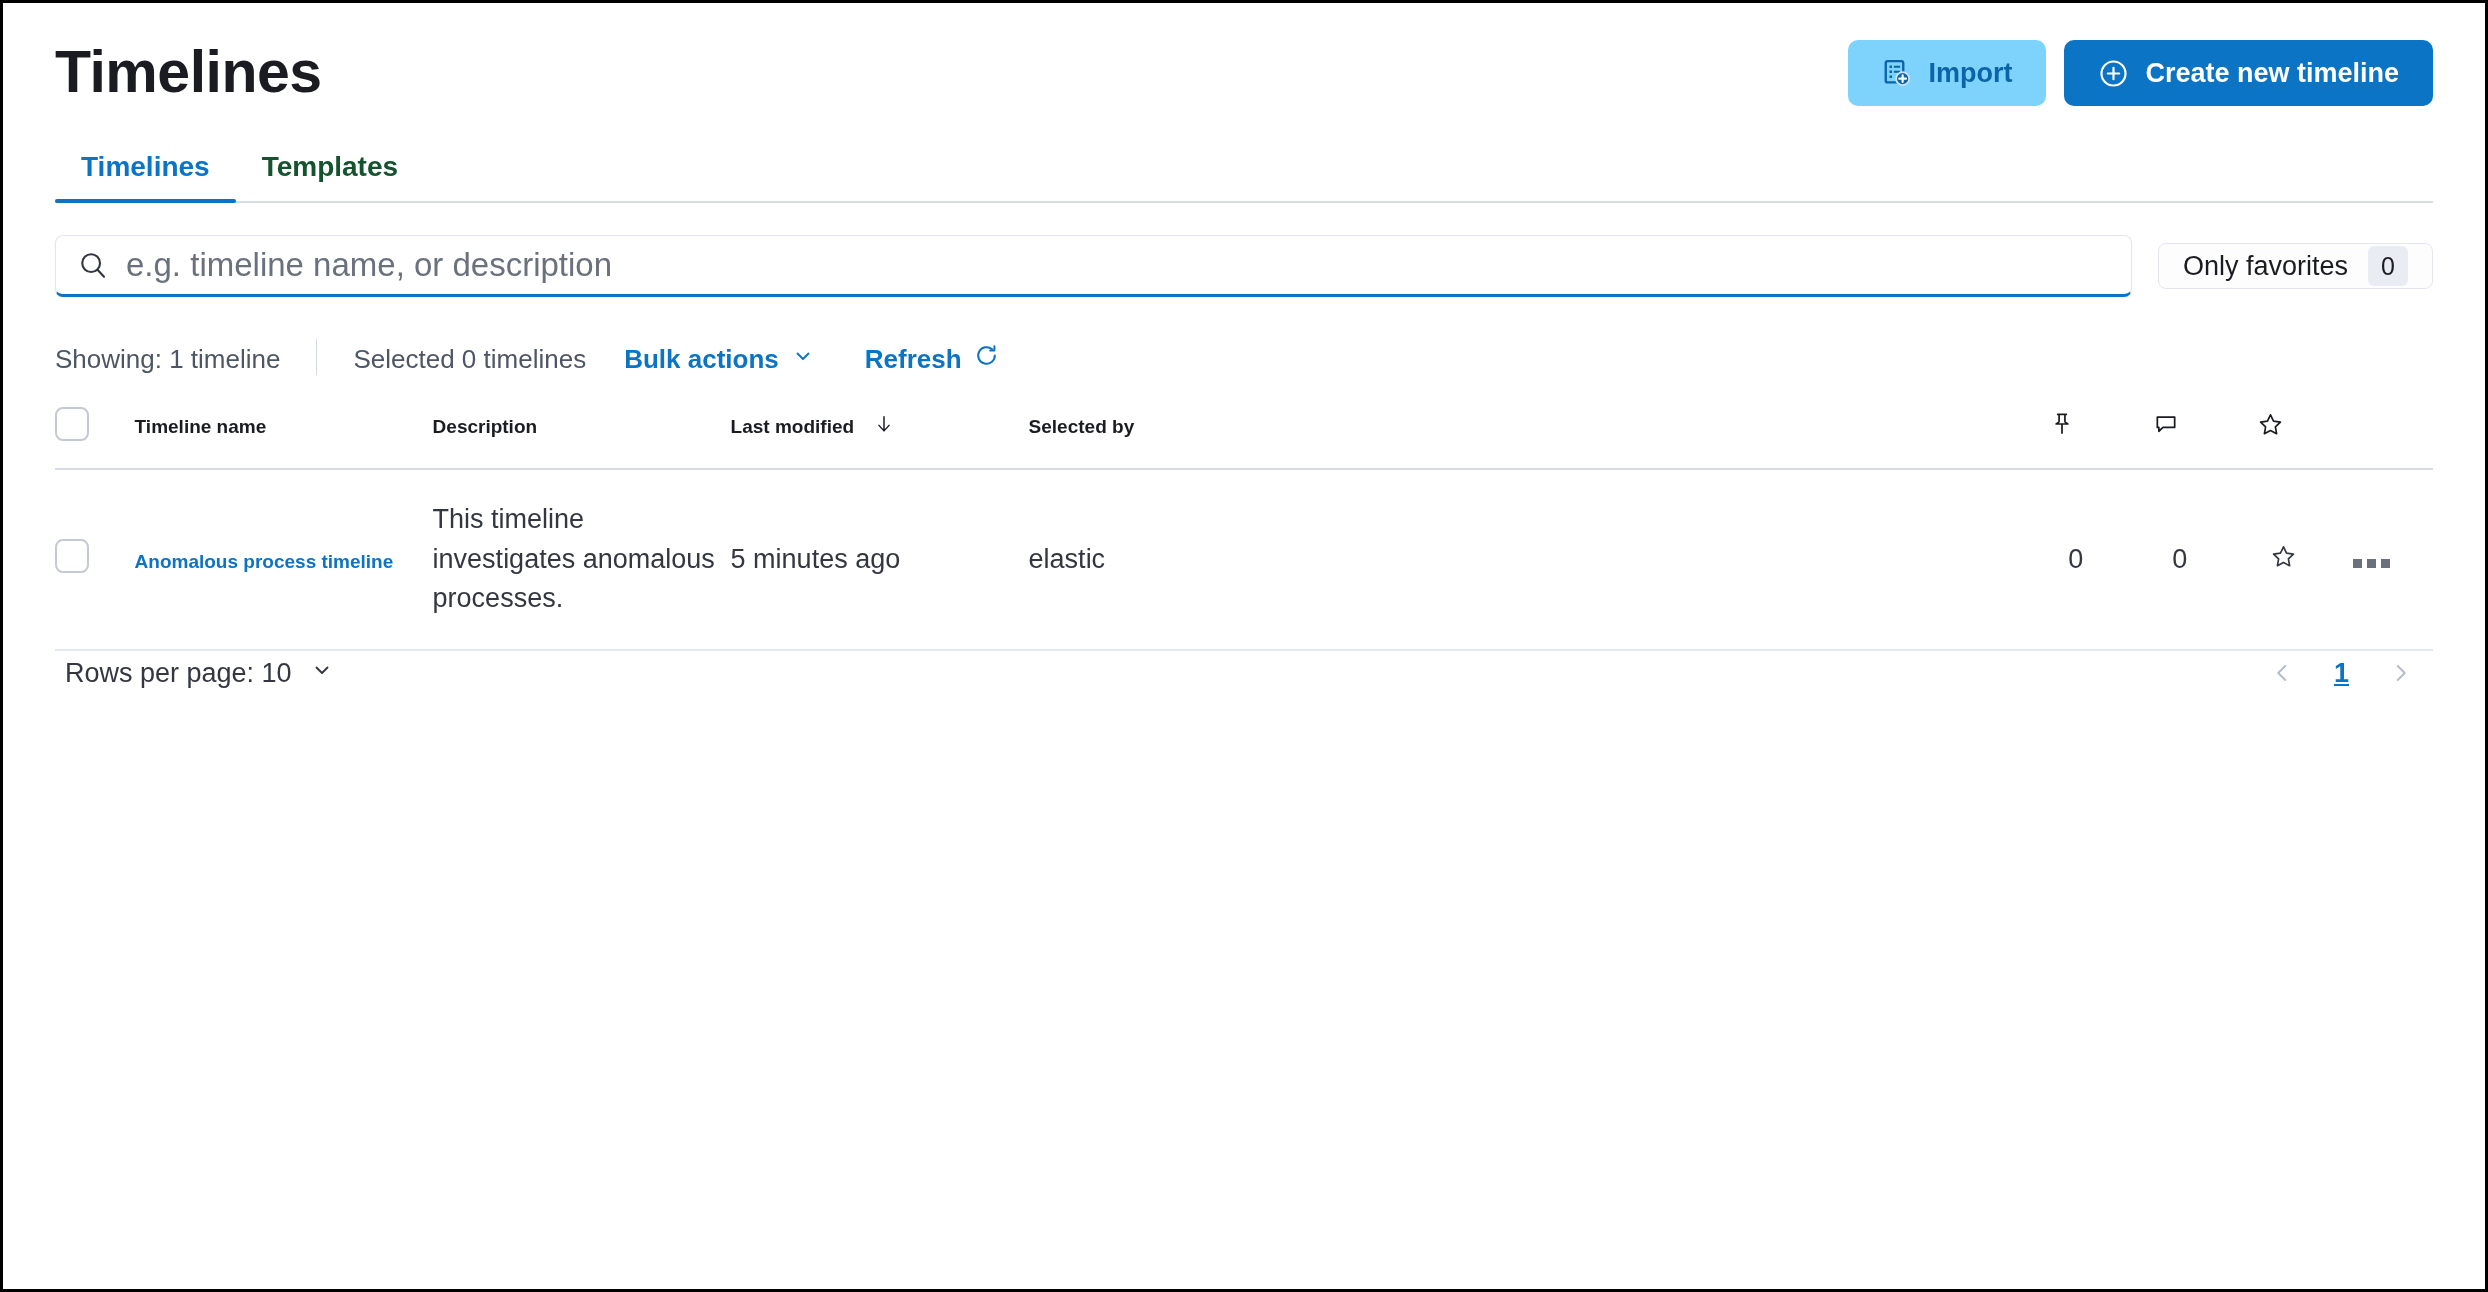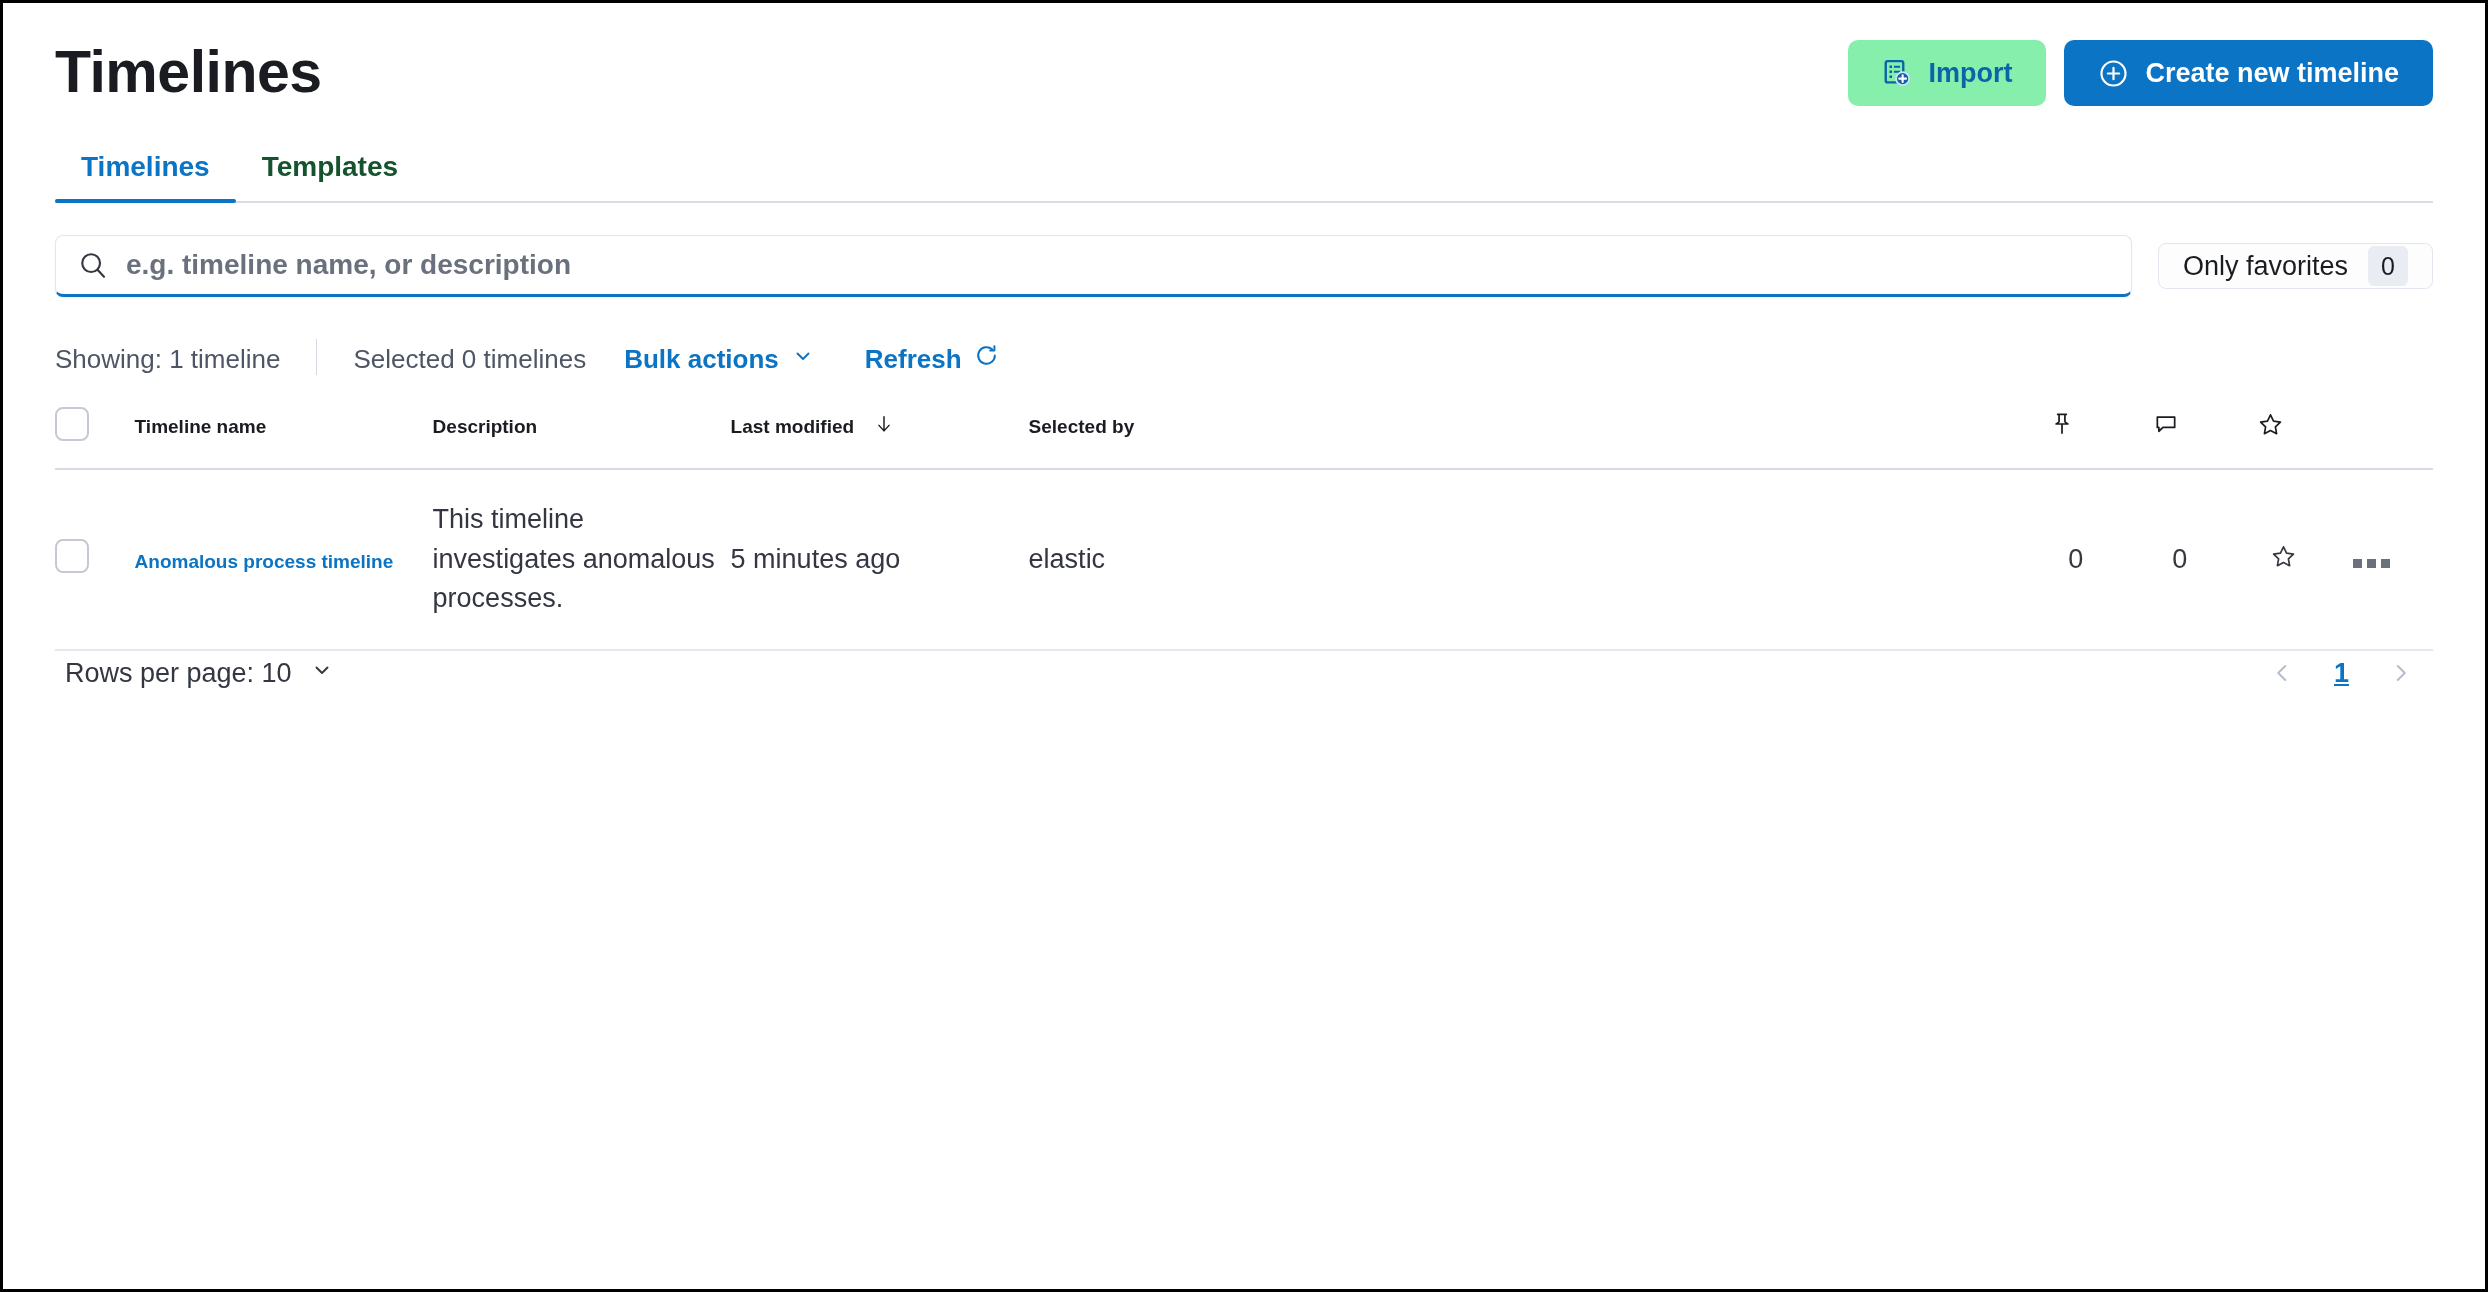--- a/index.html
+++ b/index.html
@@ -58,21 +58,21 @@
     padding: 0 34px;
     border: none;
     border-radius: 10px;
     font-family: "Liberation Sans", sans-serif;
     font-size: 27px;
     font-weight: bold;
     cursor: pointer;
     white-space: nowrap;
   }
   .btn-import {
-    background: #86efac;
+    background: #7dd3fc;
     color: #0b64a8;
   }
   .btn-create {
     background: #0b74c4;
     color: #ffffff;
   }
   .btn svg { display: block; }
 
   
   .tabs {
@@ -128,25 +128,24 @@
     margin-left: 22px;
     margin-right: 18px;
     display: flex;
     flex: 0 0 auto;
   }
   .search-input {
     border: none;
     outline: none;
     background: transparent;
     font-family: "Liberation Sans", sans-serif;
-    font-size: 28px;
+    font-size: 33px;
     color: #c2410c;
     width: 100%;
     padding: 0;
-    font-weight: bold;
   }
   .search-input::placeholder { color: #6a717d; opacity: 1; }
 
   .fav-filter {
     display: inline-flex;
     align-items: center;
     gap: 20px;
     height: 46px;
     padding: 0 24px;
     border: 1px solid #e3e6ee;

